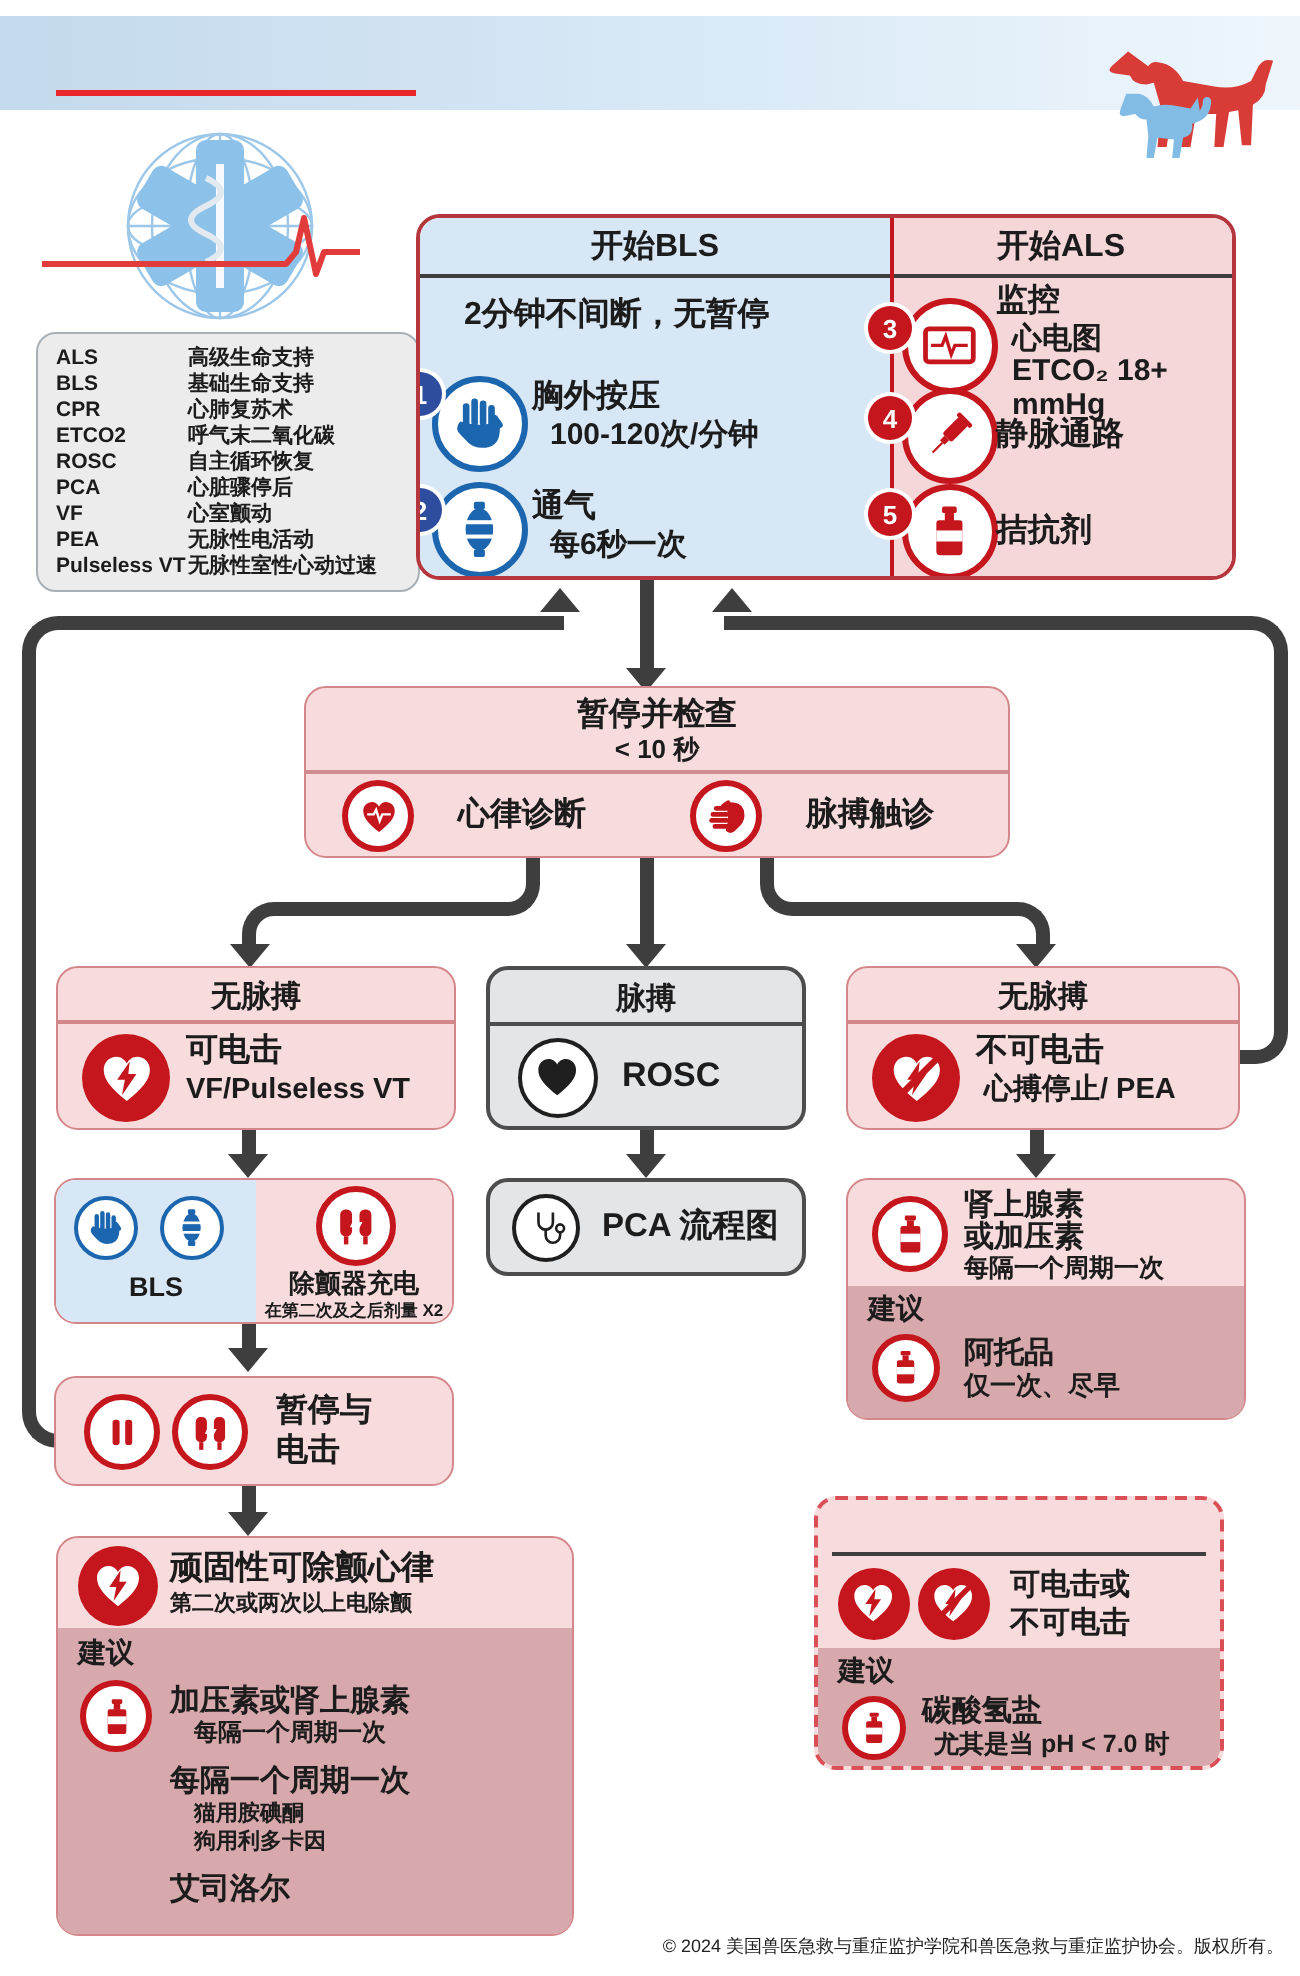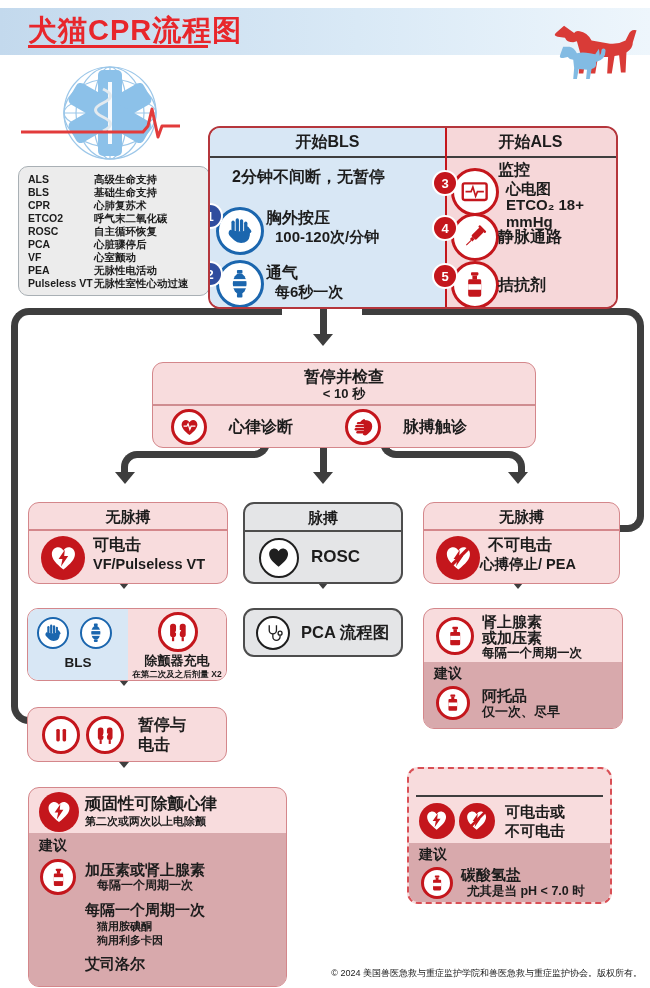--- a/index.html
+++ b/index.html
@@ -9,21 +9,21 @@
   
   .band{left:0;top:8px;width:650px;height:47px;background:linear-gradient(90deg,#c3d9ed 0%,#d9e9f6 55%,#eef6fc 100%);}
   .title{left:28px;top:11px;font-size:29px;font-weight:bold;color:#e8262b;letter-spacing:1px;}
   .title-line{left:28px;top:45px;width:180px;height:3px;background:#e8262b;}
   
   .legend{left:18px;top:166px;width:192px;height:130px;background:#ececec;border:1.5px solid #a9b0b5;
           border-radius:10px;box-sizing:border-box;padding:7px 9px;display:flex;flex-direction:column;justify-content:space-between;}
   .lrow{display:flex;font-size:10.5px;font-weight:600;line-height:1;}
   .lrow .ab{width:66px;flex:none;}
   
-  .bx{position:absolute;box-sizing:border-box;border-radius:11px;margin-top:19px;}
+  .bx{position:absolute;box-sizing:border-box;border-radius:11px;}
   .pink{background:#f8dcdd;border:1.5px solid #d4878b;}
   .gray{background:#e4e5e7;border:2px solid #4d4d4d;}
   .hdr{font-weight:bold;text-align:center;font-size:15px;padding-top:5px;}
   .hdr-line{position:absolute;left:0;right:0;height:1.5px;}
   
   .main{left:208px;top:107px;width:410px;height:183px;border:2px solid #b5363c;border-radius:12px;overflow:hidden;}
   .half{position:absolute;top:0;bottom:0;}
   .main-hdr{position:absolute;top:0;height:28px;font-size:16px;font-weight:bold;display:flex;align-items:center;justify-content:center;}
   .main-hdr-line{position:absolute;left:0;right:0;top:28px;height:2px;background:#3e3e3e;}
   .vdiv{position:absolute;top:0;bottom:0;left:235px;width:2px;background:#c4161c;}
@@ -118,21 +118,20 @@
       </g>
       <g id="sym-steth" fill="none" stroke="currentColor" stroke-width="2">
         <path d="M9.5 3.5 v7.5 a5.5 5.5 0 0 0 11 0 V3.5"></path>
         <path d="M15 16.5 v4.5 a5.5 5.5 0 0 0 11 0 v-2"></path>
         <circle cx="26" cy="15.5" r="3"></circle>
       </g>
     </defs>
   </svg>
 
   <div class="abs band"></div>
-  <div class="abs title">犬猫CPR流程图</div>
   <div class="abs title-line"></div>
 
   <svg class="abs" style="left:548px;top:12px;width:100px;height:78px;" viewBox="0 0 100 85">
     <path fill="#d93b37" d="M13 15 L4 23 q-3 3 2 4 l8 1 q2 5 9 5 l4-1 4 14 -2 21 h5 l3-19 6 1 -1 18 h5 l3-18 11 0 -1 18 h5 l3-19 5-1 2 19 h5 l1-22 q7-4 7-11 l4-13 q-6-2-9 5 l-3 6 q-9 5-20 3 l-17-3 q-5-9-13-10 q-4-1-6 2 z"></path>
     <path fill="#82bbe3" d="M12 38 l-3 8 q-2 5 3 4 l5-1 q2 3 6 3 l1 9 -1 12 h4 l2-11 9 1 -1 10 h4 l2-11 q5-1 5-6 l0-3 q4-1 4-6 l-1-7 -4 6 -6-1 q-8-2-14 0 q-3-6-8-7 z"></path>
     <path d="M48 52 q8-2 8-10" stroke="#82bbe3" stroke-width="4.5" fill="none" stroke-linecap="round"></path>
   </svg>
 
   <div class="abs" style="left:5px;top:58px;width:205px;height:115px;">
     <svg style="position:absolute;left:0;top:0;width:205px;height:115px;" viewBox="0 0 205 115">
@@ -280,21 +279,21 @@
     <div class="t b16" style="left:288px;top:100px;">静脉通路</div>
     <div class="badge rd" style="left:224px;top:137px;">5</div>
     <div class="ring red c48" style="left:241px;top:133px;">
         <svg viewBox="0 0 32 32">
           <use href="#sym-bottle"></use>
         </svg>
       </div>
     <div class="t b16" style="left:288px;top:148px;">拮抗剂</div>
   </div>
 
-  <div class="bx pink" style="left:152px;top:343px;width:384px;height:86px;">
+  <div class="bx pink" style="left:152px;top:343px;width:353px;height:86px;">
     <div class="t" style="left:0;right:0;top:5px;text-align:center;font-size:16px;font-weight:bold;">暂停并检查</div>
     <div class="t" style="left:0;right:0;top:24px;text-align:center;font-size:13px;font-weight:bold;">&lt; 10 秒</div>
     <div class="hdr-line" style="top:41px;background:#cf8d90;"></div>
     <div class="ring red c36" style="left:18px;top:46px;">
         <svg viewBox="0 0 32 32">
           <use href="#sym-heart-ecg"></use>
         </svg>
       </div>
     <div class="t b16" style="left:76px;top:55px;">心律诊断</div>
     <div class="ring red c36" style="left:192px;top:46px;">
@@ -328,21 +327,21 @@
   </div>
   <div class="bx pink" style="left:423px;top:483px;width:197px;height:82px;">
     <div class="hdr">无脉搏</div>
     <div class="hdr-line" style="top:26px;background:#d4878b;"></div>
     <div class="aed c44" style="left:12px;top:33px;">
         <svg viewBox="0 0 32 32">
           <use href="#sym-aed-heart-slash"></use>
         </svg>
       </div>
     <div class="t b16" style="left:64px;top:33px;">不可电击</div>
-    <div class="t" style="left:56px;top:53px;font-size:14.5px;font-weight:600;text-align:center;">心搏停止/ PEA</div>
+    <div class="t" style="left:68px;top:53px;font-size:14.5px;font-weight:600;text-align:center;">心搏停止/ PEA</div>
   </div>
 
   <div class="bx" style="left:27px;top:589px;width:200px;height:73px;border:1.5px solid #d4878b;overflow:hidden;">
     <div style="position:absolute;left:0;top:0;bottom:0;width:100px;background:#d8e7f5;"></div>
     <div style="position:absolute;left:100px;top:0;bottom:0;right:0;background:#f8dcdd;"></div>
     <div class="ring blue c32" style="left:9px;top:8px;border-width:2.5px;">
         <svg viewBox="0 0 32 32">
           <use href="#sym-hand"></use>
         </svg>
       </div>

